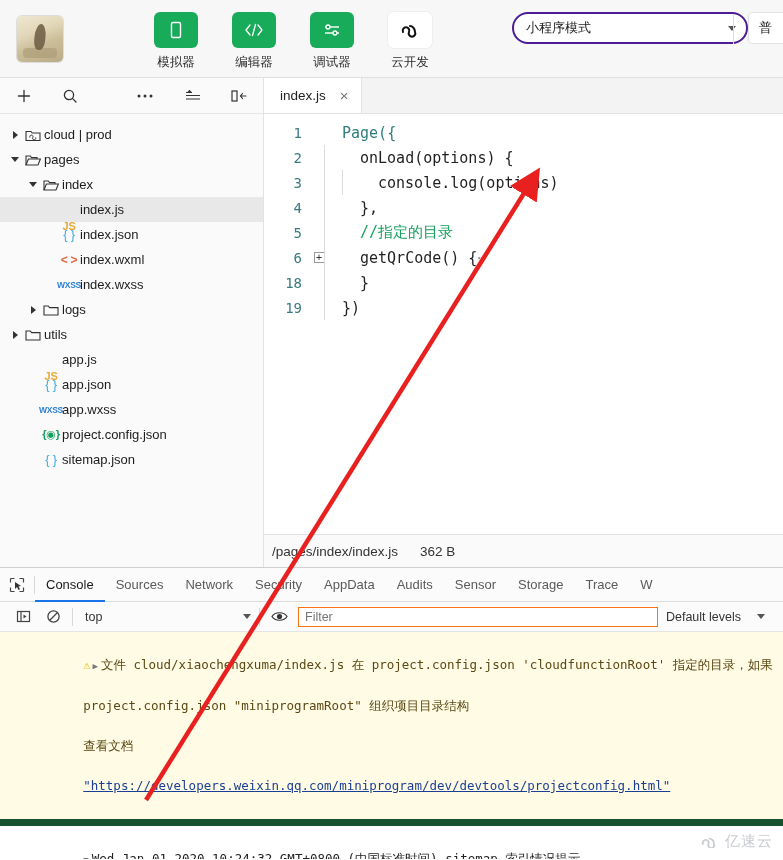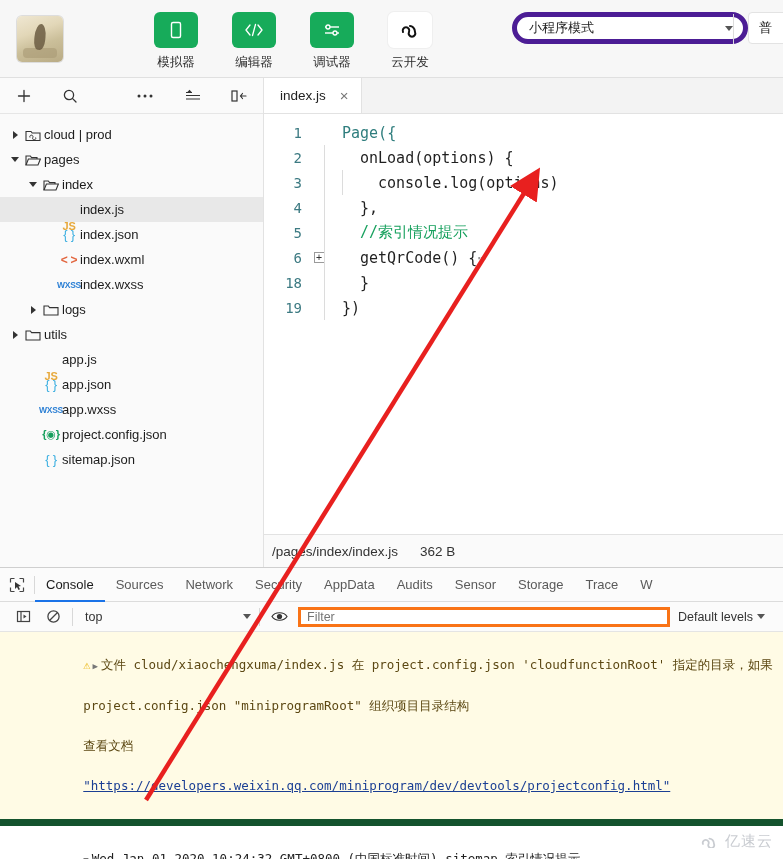--- a/index.html
+++ b/index.html
@@ -48,21 +48,21 @@
     display: flex; align-items: center; justify-content: center;
     color: #fff;
   }
   .tool-btn.green { background: #17ab5a; }
   .tool-btn.white { background: #ffffff; color: #111; box-shadow: 0 0 0 1px #efefef; }
   .tool-label { margin-top: 6px; font-size: 12.5px; color: #2b2b2b; white-space: nowrap; }
 
   .mode-select {
     position: absolute; left: 512px; top: 12px;
     width: 236px; height: 32px; background:#fff;
-    border: 5px solid #4c1d95; border-radius: 16px;
+    border: 2px solid #4c1d95; border-radius: 16px;
     display: flex; align-items: center; justify-content: space-between;
     padding: 0 10px 0 12px; font-size: 13px; color: #222; cursor: pointer;
   }
   .caret-down { width:0;height:0;border-left:4px solid transparent;border-right:4px solid transparent;border-top:5px solid #555; }
   .tb-divider { position:absolute; left:733px; top:14px; width:1px; height:30px; background:#dcdcdc; }
   .mode-select2 {
     position:absolute; left:748px; top:12px; width:90px; height:32px;
     background:#fff; border:1px solid #e3e3e3; border-radius:4px;
     display:flex; align-items:center; padding-left:10px; font-size:13px; cursor:pointer;
   }
@@ -132,24 +132,24 @@
   .dt-tab {
     padding: 0 11px; height:34px; display:flex; align-items:center;
     font-size:13px; color:#5a5a5a; cursor:pointer; white-space:nowrap;
   }
   .dt-tab.active { color:#1a1a1a; box-shadow: inset 0 -2px 0 #1a73e8; }
 
   .dt-filterbar { height:30px; display:flex; align-items:center; gap:8px; padding:0 12px; border-bottom:1px solid #e4e4e4; background:#fbfbfb; }
   .fb-ic { width:22px; height:22px; display:flex; align-items:center; justify-content:center; cursor:pointer; color:#444; }
   .ctx-sel { display:flex; align-items:center; justify-content:space-between; width:170px; font-size:12.5px; color:#333; cursor:pointer; padding-left:4px; }
   .filter-input {
-    flex:1; height:20px; border:3px solid #f97316; background:#fff;
+    flex:1; height:20px; border:1px solid #f97316; background:#fff;
     font-size:12.5px; color:#333; padding:0 6px; outline:none;
   }
-  .levels { display:flex; align-items:center; gap:4px; font-size:12.5px; color:#333; cursor:pointer; padding-right:6px; white-space:nowrap; }
+  .levels { display:flex; align-items:center; gap:16px; font-size:12.5px; color:#333; cursor:pointer; padding-right:6px; white-space:nowrap; }
 
   .console { flex:1; overflow:hidden; font-family:"DejaVu Sans Mono","Liberation Mono",monospace; font-size:12.5px; }
   .msg { position:relative; padding: 3px 0 3px 0; }
   .msg.warn { background:#fffbe5; border-bottom:7px solid #14532d; color:#5c4813; }
   .msg.plain { background:#fff; border-bottom:1px solid #eee; color:#222; }
   .msg-inner { padding-left: 8px; line-height: 20px; white-space: pre-wrap; word-break: break-all; }
   .wicon { color:#e8b000; font-size:12px; margin-right:2px; }
   .tri { display:inline-block; color:#777; font-size:9px; margin-right:3px; }
   .lnk { color:#1b3f94; text-decoration: underline; }
 
@@ -415,21 +415,21 @@
           <div class="cline">
             <span class="gutter">4</span>
             <span class="fold"></span>
             <span style="display:inline-block;width:32px;flex:none"></span>
             <span class="ctext">},</span>
           </div>
           <div class="cline">
             <span class="gutter">5</span>
             <span class="fold"></span>
             <span style="display:inline-block;width:32px;flex:none"></span>
-            <span class="ctext cmt">//索引情况提示</span>
+            <span class="ctext cmt">//指定的目录</span>
           </div>
           <div class="cline">
             <span class="gutter">6</span>
             <span class="fold">
               <span class="foldbox">+</span>
             </span>
             <span style="display:inline-block;width:32px;flex:none"></span>
             <span class="ctext">getQrCode() {</span>
             <span class="ellipsis">⋯</span>
           </div>

